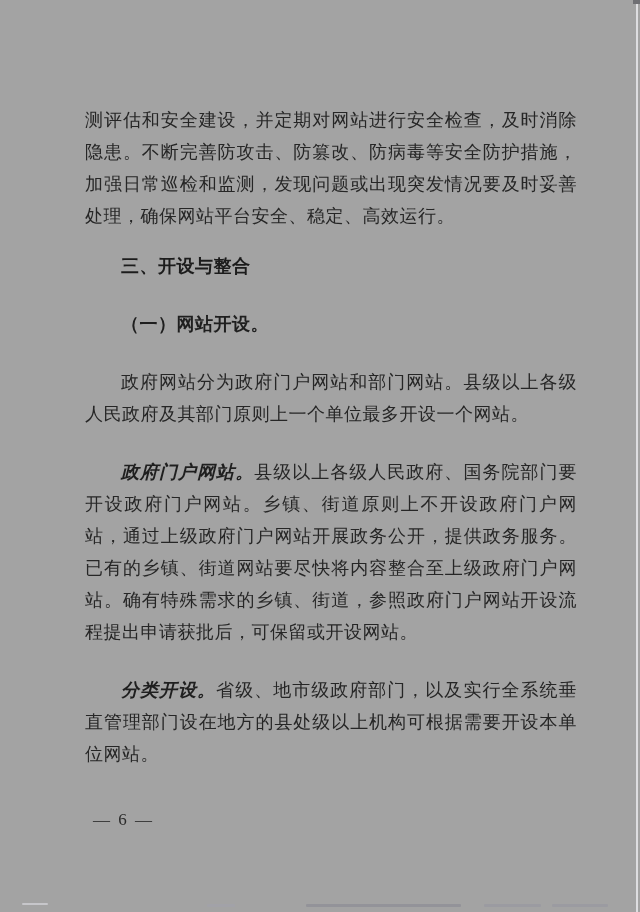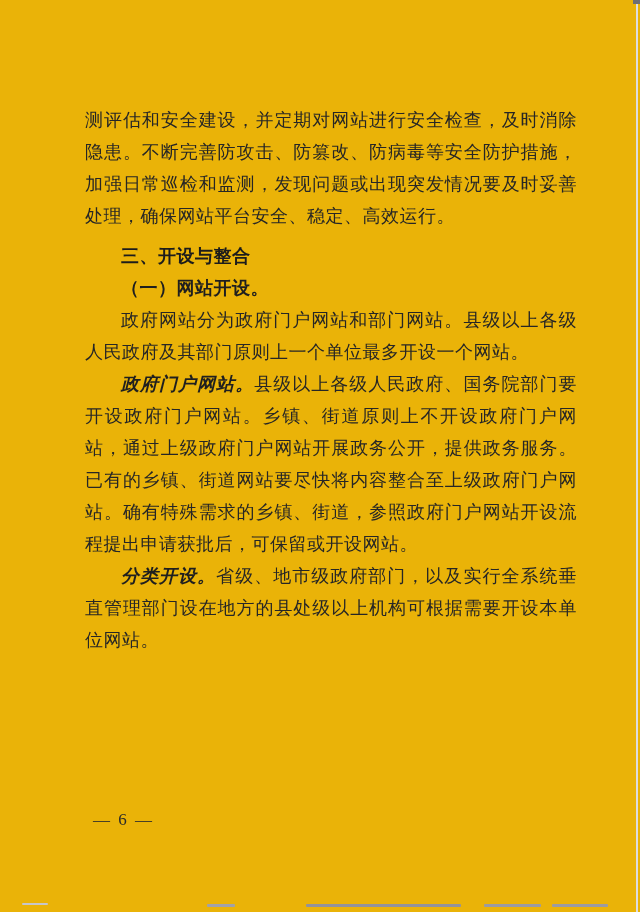--- a/index.html
+++ b/index.html
@@ -1,45 +1,45 @@
 <!DOCTYPE html>
 <html><head>
 <meta charset="utf-8">
 <style>
   * { margin: 0; padding: 0; box-sizing: border-box; }
   html, body { background: #ffffff; }
   .page {
     position: relative;
     width: 640px;
     height: 912px;
-    background: #eab308;
+    background: #a3a3a3;
     overflow: hidden;
     font-family: "Liberation Serif", serif;
   }
   .text-block {
     position: absolute;
     left: 85px;
     top: 104px;
     width: 492px;
     color: #262626;
   }
   .text-block p {
     font-size: 18px;
     line-height: 32px;
     text-align: justify;
     text-align-last: left;
     letter-spacing: 0.5px;
     word-break: break-all;
   }
-  .indent { text-indent: 2em; }
+  .indent { text-indent: 2em; margin-top: 26px; }
   .h1 {
     font-family: "DejaVu Sans", sans-serif;
     font-weight: 700;
     color: #1c1c1c;
-    margin-top: 8px;
+    margin-top: 18px;
   }
   .h2, .h3 {
     font-weight: 700;
     color: #1f1f1f;
   }
   .lead { font-weight: 700; color: #1f1f1f; font-style: italic; }
   .footer-page-number {
     position: absolute;
     left: 93px;
     top: 810px;

